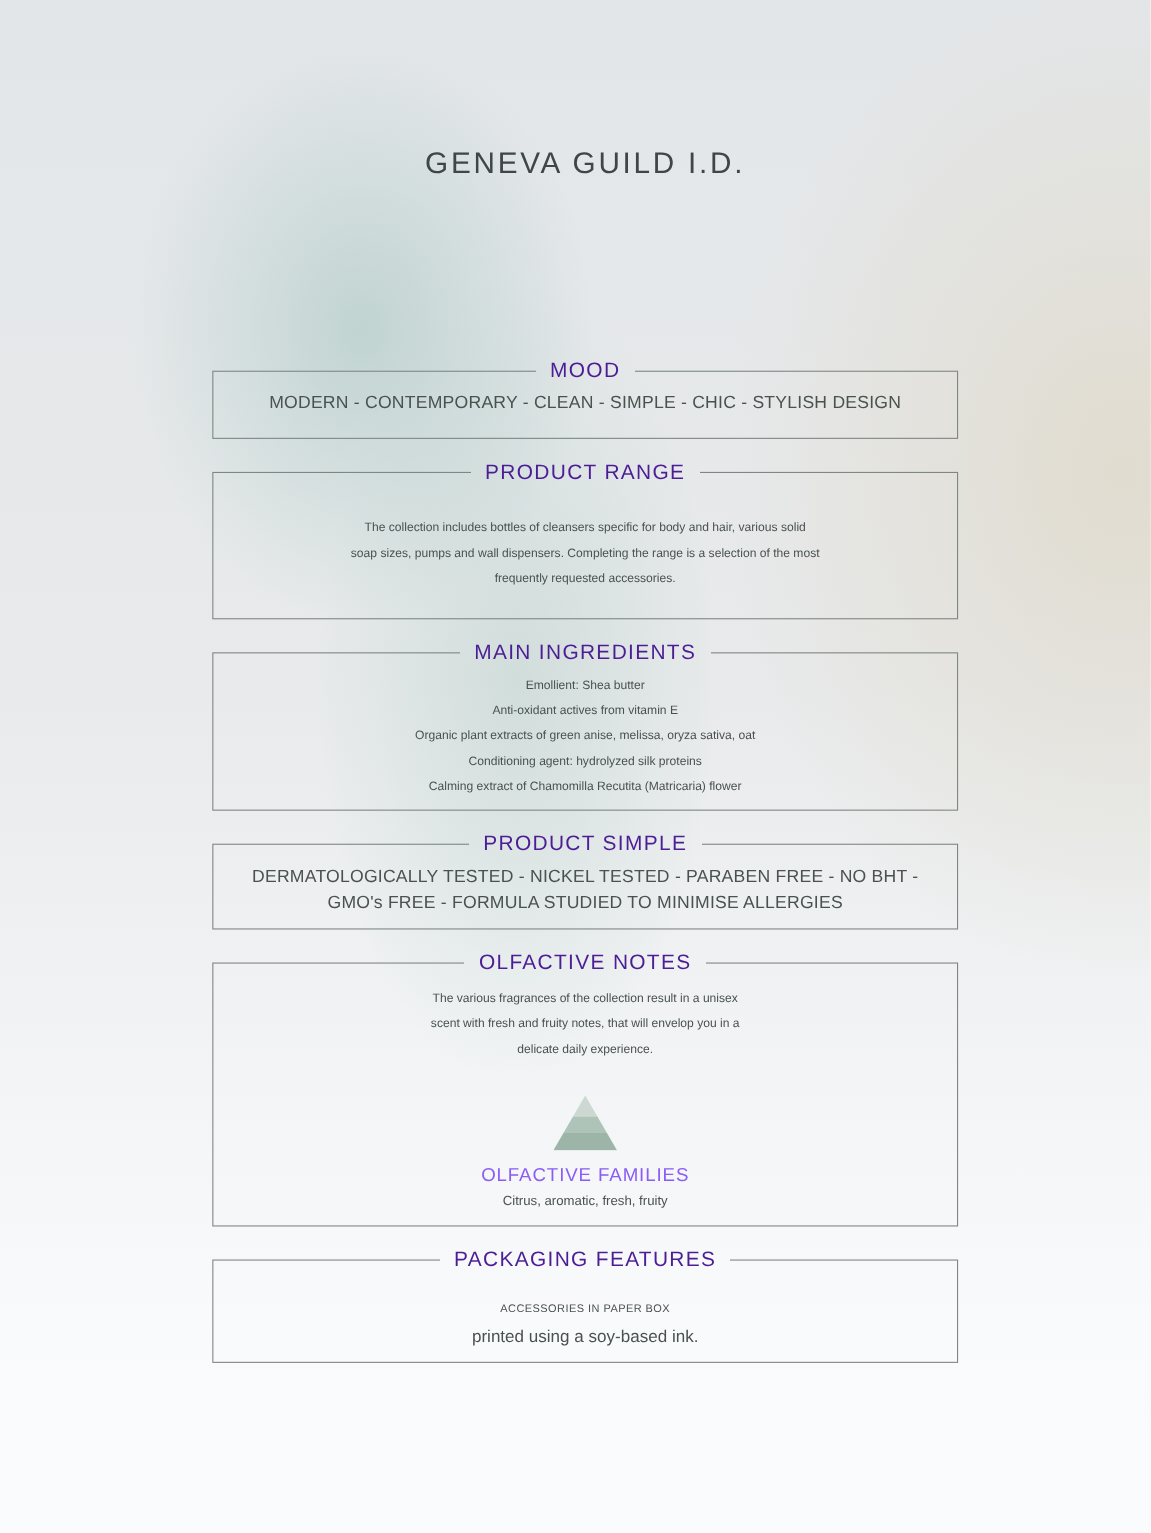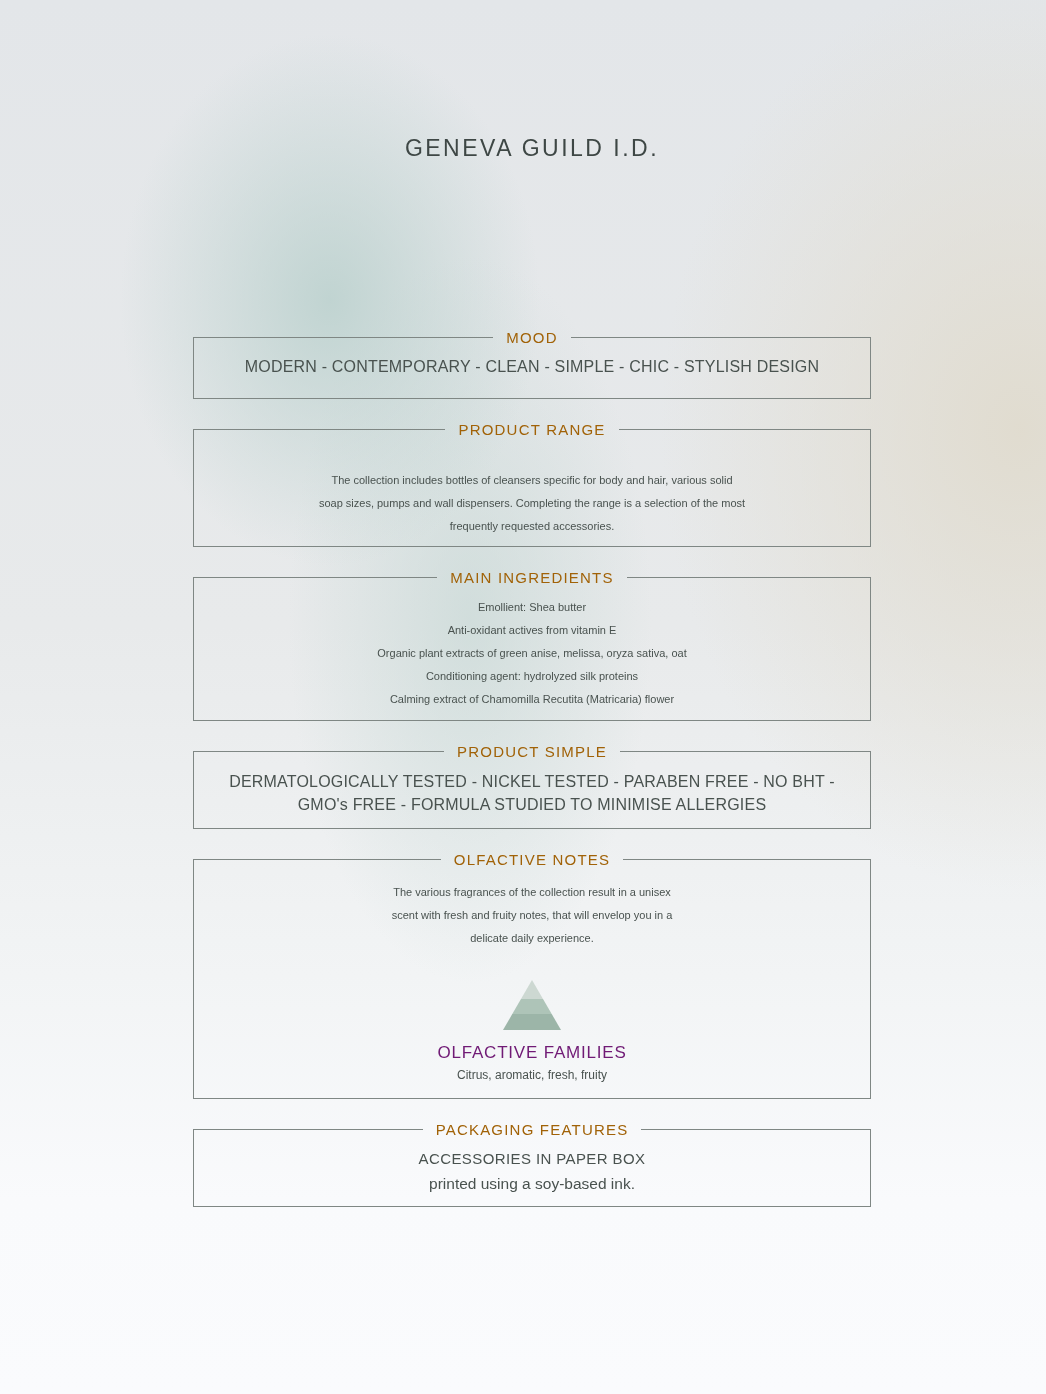--- a/index.html
+++ b/index.html
@@ -10,68 +10,68 @@
       radial-gradient(ellipse 300px 380px at 330px 300px, rgba(180,205,201,0.75) 0%, rgba(180,205,201,0) 70%),
       radial-gradient(ellipse 260px 520px at 470px 620px, rgba(190,211,207,0.55) 0%, rgba(190,211,207,0) 70%),
       radial-gradient(ellipse 500px 640px at 1020px 430px, rgba(224,219,206,0.95) 0%, rgba(224,219,206,0) 72%),
       linear-gradient(180deg, #e3e6e9 0%, #e8eaeb 45%, #f2f4f5 70%, #f9fafc 86%, #fafbfd 100%);
     overflow: hidden;
   }
   .content { width: 678px; margin-left: 193px; padding-top: 134px; }
 
   .page-title {
     text-align: center;
-    font-size: 23px;
+    font-size: 27px;
     line-height: 28px;
     letter-spacing: 2.5px;
     color: #3e4745;
     margin-bottom: 164px;
   }
 
   fieldset {
     border: 1px solid #7f8784;
     margin: 0 0 19px 0;
     text-align: center;
     color: #49524f;
   }
   legend {
     margin: 0 auto;
     padding: 0 13px;
-    font-size: 15px;
+    font-size: 19px;
     line-height: 23px;
     letter-spacing: 1.2px;
-    color: #a16207;
+    color: #4c1d95;
     white-space: nowrap;
   }
   .body-line { font-size: 11px; line-height: 23px; }
   .caps-line { font-size: 16px; line-height: 23px; letter-spacing: 0.2px; }
 
   .box-mood        { padding: 6px 18px 20px; }
-  .box-range       { padding: 28px 18px 8px; }
+  .box-range       { padding: 28px 18px 24px; }
   .box-ingredients { padding: 7px 18px 9px; }
   .box-claims      { padding: 7px 18px 12px; }
   .box-olfactive   { padding: 10px 18px 12px; }
   .box-packaging   { padding: 5px 18px 10px; }
 
   .pyramid {
     width: 58px; height: 50px;
     margin: 30px auto 8px auto;
     clip-path: polygon(50% 0%, 100% 100%, 0% 100%);
     display: flex; flex-direction: column;
   }
   .pyramid .layer-1 { height: 38%; }
   .pyramid .layer-2 { height: 30%; }
   .pyramid .layer-3 { height: 32%; }
 
   .families-title {
-    font-size: 17px; line-height: 22px; letter-spacing: 0.8px; color: #701a75; margin-top: 12px;
+    font-size: 17px; line-height: 22px; letter-spacing: 0.8px; color: #8b5cf6; margin-top: 12px;
   }
   .families-line { font-size: 12px; line-height: 22px; }
 
-  .pkg-caps  { font-size: 15px; line-height: 25px; letter-spacing: 0.4px; }
+  .pkg-caps  { font-size: 10px; line-height: 25px; letter-spacing: 0.4px; margin-top: 16px; }
   .pkg-plain { font-size: 15.5px; line-height: 25px; }
 </style>
 </head>
 <body>
 
 <div class="content">
 
   <div class="page-title">GENEVA GUILD I.D.</div>
 
   <fieldset class="box-mood">

